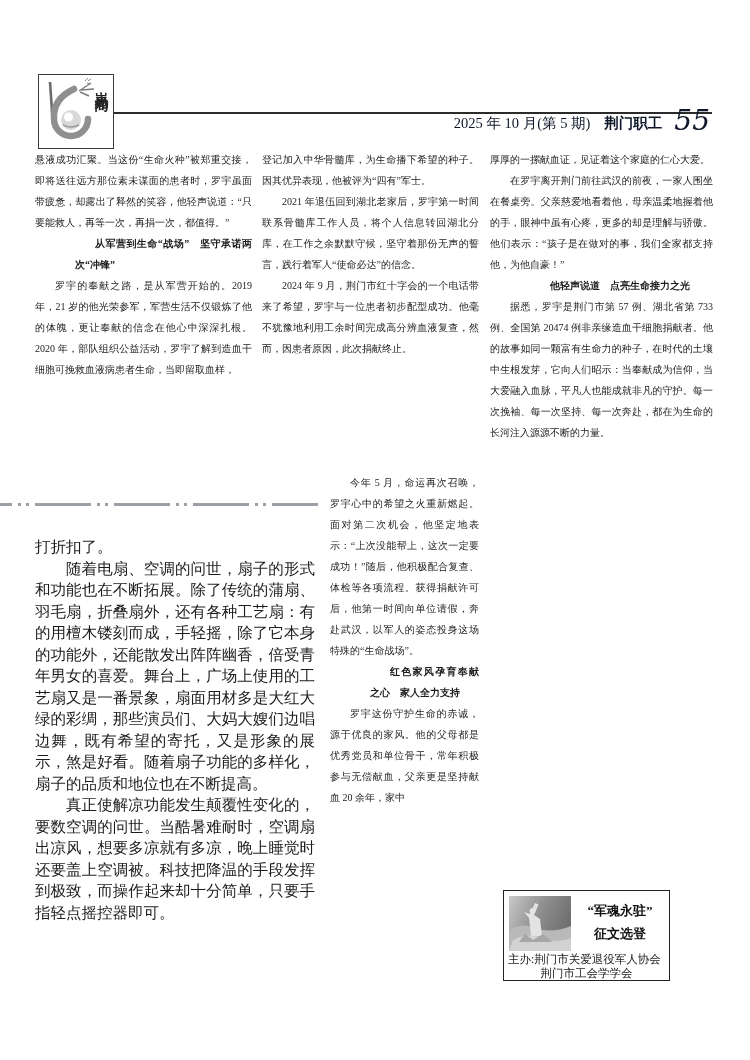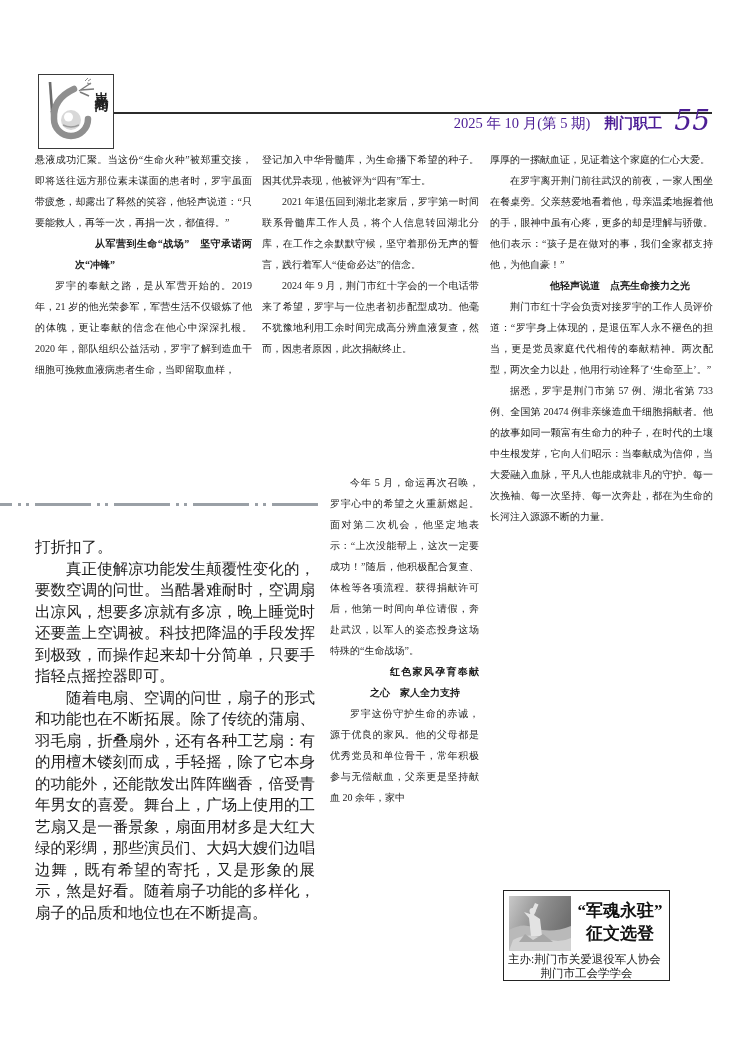--- a/index.html
+++ b/index.html
@@ -20,21 +20,21 @@
     writing-mode:vertical-rl;text-orientation:upright;
     font-size:14px;font-weight:bold;letter-spacing:3px;color:#222;
   }
   .header-rule{
     position:absolute;left:114px;top:112px;width:598px;height:1.5px;
     background:#2b2b2b;
   }
   .header-info{
     position:absolute;right:40px;top:84px;
     display:flex;align-items:baseline;gap:12px;
-    font-size:14.5px;color:#4c1d95;white-space:nowrap;
+    font-size:14.5px;color:#0f172a;white-space:nowrap;
   }
   .header-info .pub{font-weight:600;margin-left:2px;margin-top:30px;}
   .page-number{
     font-size:28px;font-style:italic;font-weight:500;
     font-family:"DejaVu Serif","Liberation Serif",serif;
     position:relative;top:2px;
   }
   
   .col{position:absolute;}
   .col p{margin:0;text-align:justify;font-size:10px;line-height:21px;}
@@ -59,21 +59,21 @@
   
   .call-box{
     position:absolute;left:503px;top:890px;width:167px;height:91px;
     border:1.5px solid #222;box-sizing:border-box;background:#fff;
   }
   .call-photo{
     position:absolute;left:5px;top:5px;width:62px;height:55px;overflow:hidden;
   }
   .call-title{
     position:absolute;left:70px;top:8px;width:92px;text-align:center;
-    font-weight:bold;font-size:17px;line-height:23px;color:#111;
+    font-weight:bold;font-size:13px;line-height:23px;color:#111;
   }
   .call-orgs{
     position:absolute;left:4px;top:62px;width:157px;
     font-size:11.5px;line-height:13.5px;color:#222;white-space:nowrap;
   }
   .call-orgs .o2{display:block;text-align:center;}
 </style>
 </head>
 <body>
 
@@ -117,30 +117,29 @@
 <div id="col2n" class="col">
   <p class="ind">今年 5 月，命运再次召唤，罗宇心中的希望之火重新燃起。面对第二次机会，他坚定地表示：“上次没能帮上，这次一定要成功！”随后，他积极配合复查、体检等各项流程。获得捐献许可后，他第一时间向单位请假，奔赴武汉，以军人的姿态投身这场特殊的“生命战场”。</p>
   <p class="head">红色家风孕育奉献之心　家人全力支持</p>
   <p class="ind">罗宇这份守护生命的赤诚，源于优良的家风。他的父母都是优秀党员和单位骨干，常年积极参与无偿献血，父亲更是坚持献血 20 余年，家中</p>
 </div>
 
 <div id="col3" class="col">
   <p>厚厚的一摞献血证，见证着这个家庭的仁心大爱。</p>
   <p class="ind">在罗宇离开荆门前往武汉的前夜，一家人围坐在餐桌旁。父亲慈爱地看着他，母亲温柔地握着他的手，眼神中虽有心疼，更多的却是理解与骄傲。他们表示：“孩子是在做对的事，我们全家都支持他，为他自豪！”</p>
   <p class="head">他轻声说道　点亮生命接力之光</p>
-  <p class="ind">荆门市红十字会负责对接罗宇的工作人员评价道：“罗宇身上体现的，是退伍军人永不褪色的担当，更是党员家庭代代相传的奉献精神。两次配型，两次全力以赴，他用行动诠释了‘生命至上’。”</p>
   <p class="ind">据悉，罗宇是荆门市第 57 例、湖北省第 733 例、全国第 20474 例非亲缘造血干细胞捐献者。他的故事如同一颗富有生命力的种子，在时代的土壤中生根发芽，它向人们昭示：当奉献成为信仰，当大爱融入血脉，平凡人也能成就非凡的守护。每一次挽袖、每一次坚持、每一次奔赴，都在为生命的长河注入源源不断的力量。</p>
 </div>
 
 <div class="divider"></div>
 
 <div id="essay" class="col">
   <p>打折扣了。</p>
+  <p class="ind">随着电扇、空调的问世，扇子的形式和功能也在不断拓展。除了传统的蒲扇、羽毛扇，折叠扇外，还有各种工艺扇：有的用檀木镂刻而成，手轻摇，除了它本身的功能外，还能散发出阵阵幽香，倍受青年男女的喜爱。舞台上，广场上使用的工艺扇又是一番景象，扇面用材多是大红大绿的彩绸，那些演员们、大妈大嫂们边唱边舞，既有希望的寄托，又是形象的展示，煞是好看。随着扇子功能的多样化，扇子的品质和地位也在不断提高。</p>
   <p class="ind">真正使解凉功能发生颠覆性变化的，要数空调的问世。当酷暑难耐时，空调扇出凉风，想要多凉就有多凉，晚上睡觉时还要盖上空调被。科技把降温的手段发挥到极致，而操作起来却十分简单，只要手指轻点摇控器即可。</p>
-  <p class="ind">随着电扇、空调的问世，扇子的形式和功能也在不断拓展。除了传统的蒲扇、羽毛扇，折叠扇外，还有各种工艺扇：有的用檀木镂刻而成，手轻摇，除了它本身的功能外，还能散发出阵阵幽香，倍受青年男女的喜爱。舞台上，广场上使用的工艺扇又是一番景象，扇面用材多是大红大绿的彩绸，那些演员们、大妈大嫂们边唱边舞，既有希望的寄托，又是形象的展示，煞是好看。随着扇子功能的多样化，扇子的品质和地位也在不断提高。</p>
 </div>
 
 <div class="call-box">
   <div class="call-photo">
     <svg width="62" height="55" viewBox="0 0 62 55">
       <defs>
         <linearGradient id="sky" x1="0" y1="0" x2="1" y2="0.4">
           <stop offset="0" stop-color="#c9c9c9"></stop>
           <stop offset="0.55" stop-color="#8d8d8d"></stop>
           <stop offset="1" stop-color="#6f6f6f"></stop>

